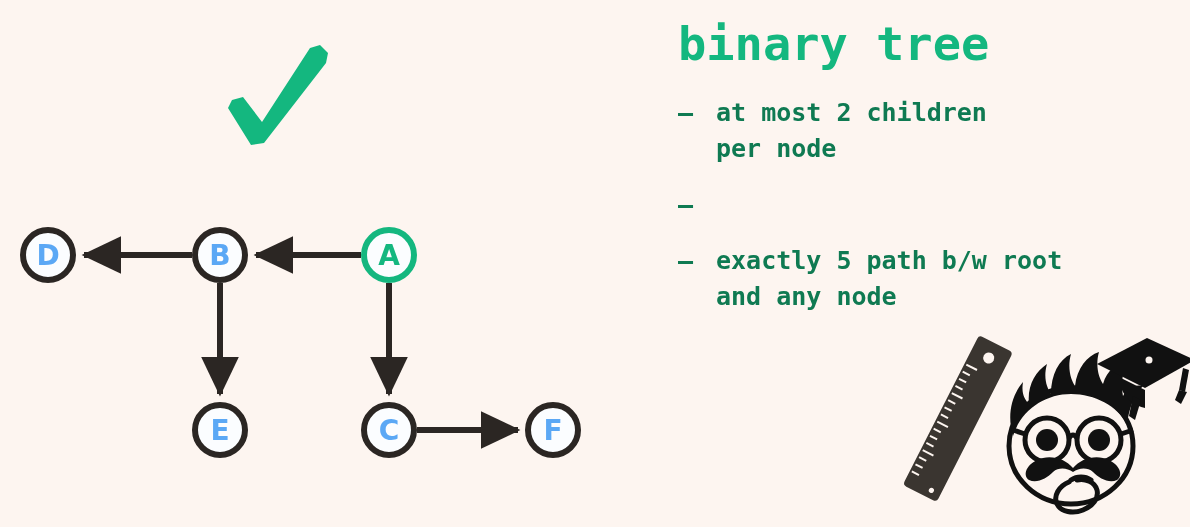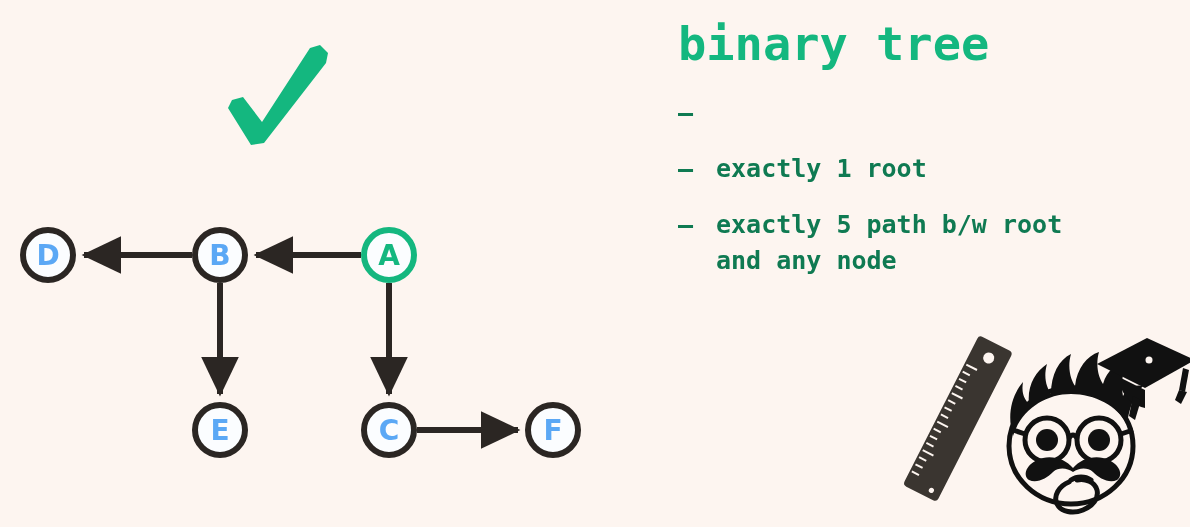--- a/index.html
+++ b/index.html
@@ -138,24 +138,25 @@
       </g>
     </g>
   </svg>
 
   <div id="panel">
     <div id="title">binary tree</div>
 
     <div id="bullets">
       <div class="bullet-row">
         <span class="bullet-dash">–</span>
+        <span class="bullet-text">at most 2 children
+per node</span>
       </div>
       <div class="bullet-row">
         <span class="bullet-dash">–</span>
-        <span class="bullet-text">exactly 1 root</span>
       </div>
       <div class="bullet-row">
         <span class="bullet-dash">–</span>
         <span class="bullet-text">exactly 5 path b/w root
 and any node</span>
       </div>
     </div>
   </div>
 
   <svg id="mascot" viewBox="0 0 300 200">

